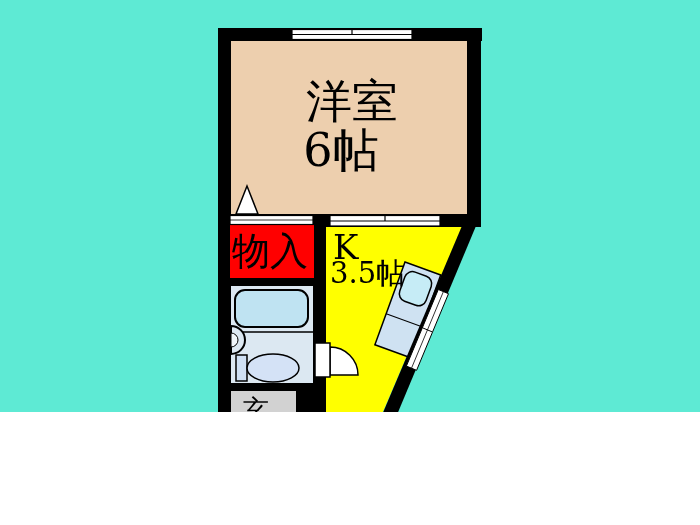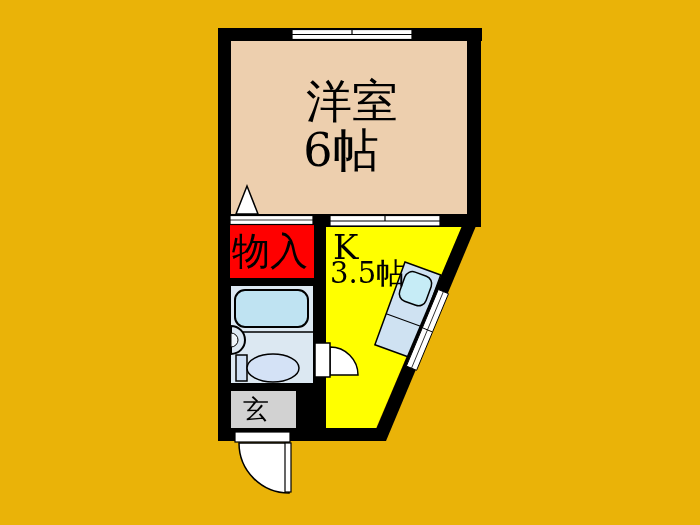--- a/index.html
+++ b/index.html
@@ -1,16 +1,16 @@
 <!DOCTYPE html>
 <html><head>
 <meta charset="utf-8">
 <style>
   html,body{margin:0;padding:0;background:#ffffff;}
-  .stage{position:relative;width:700px;height:525px;background:#eab308;overflow:hidden;
+  .stage{position:relative;width:700px;height:412px;background:#5eead4;overflow:hidden;
          font-family:"DejaVu Serif", serif;}
   svg text{font-family:"DejaVu Serif", serif;fill:#000;}
 </style>
 </head>
 <body>
 
 <div class="stage">
 <svg width="700" height="525" viewBox="0 0 700 525">
 
   <rect x="226" y="34" width="248" height="187" fill="#edcfae"></rect>

